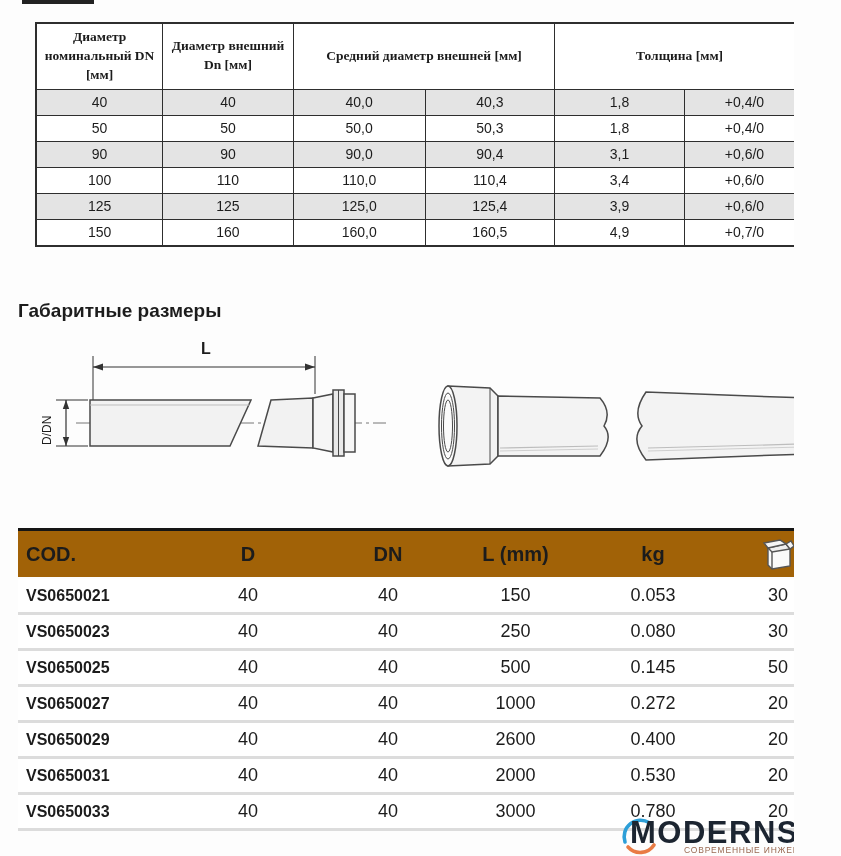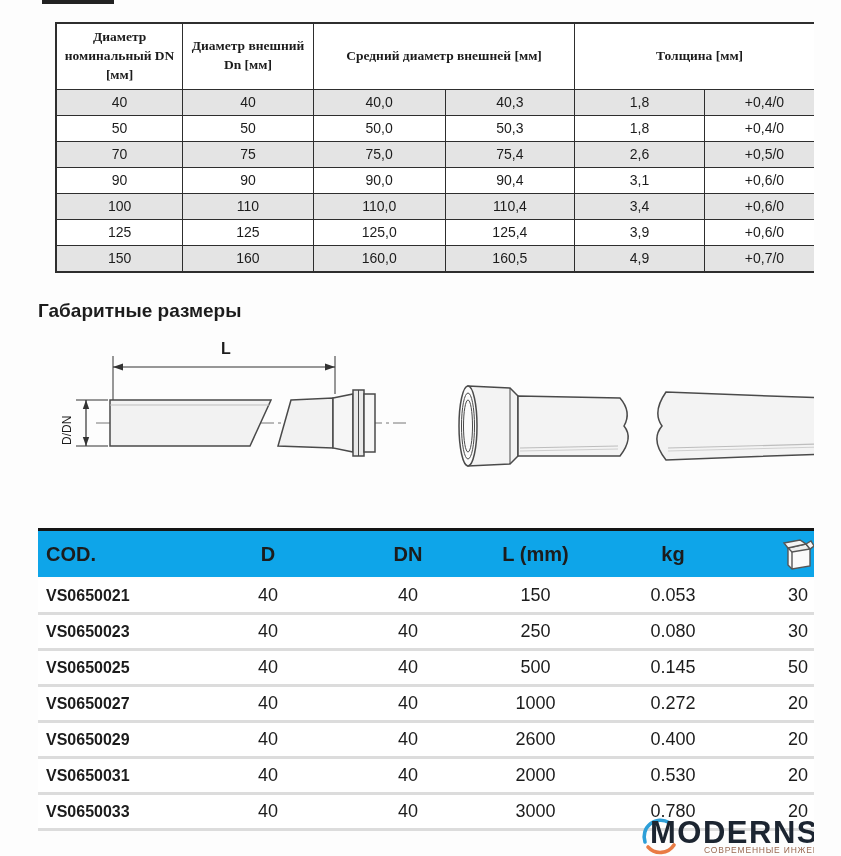--- a/index.html
+++ b/index.html
@@ -1,17 +1,17 @@
 <!DOCTYPE html>
 <html><head>
 <meta charset="utf-8">
 <style>
   html,body{margin:0;padding:0;background:#fdfdfd;}
   .page{position:relative;width:794px;height:856px;background:#fdfdfd;overflow:hidden;
-        font-family:"Liberation Sans",sans-serif;color:#1c1c1c;margin-left:20px;}
+        font-family:"Liberation Sans",sans-serif;color:#1c1c1c;}
 
   
   .top-frag{position:absolute;left:22px;top:0;width:72px;height:4px;background:#222;}
 
   
   .spec-table{position:absolute;left:35px;top:22px;width:771px;border-collapse:collapse;
               table-layout:fixed;}
   .spec-table th{border:1px solid #2e2e2e;background:#fff;
                  font-family:"Liberation Serif",serif;font-weight:bold;font-size:13.5px;
                  line-height:1.4;padding:4px 6px;height:56px;}
@@ -24,21 +24,21 @@
   
   .section-title{position:absolute;left:18px;top:300px;font-size:19px;font-weight:bold;}
 
   
   .draw-left{position:absolute;left:38px;top:336px;}
   .draw-right{position:absolute;left:418px;top:372px;}
 
   
   .order-table{position:absolute;left:18px;top:528px;width:805px;}
   .order-header{display:grid;grid-template-columns:160px 140px 140px 115px 160px 1fr;
-                align-items:center;background:#0ea5e9;border-top:3px solid #151515;
+                align-items:center;background:#a16207;border-top:3px solid #151515;
                 height:46px;font-weight:bold;font-size:20px;margin-bottom:2px;}
   .order-header .c-cod{text-align:left;padding-left:8px;}
   .order-header .c-num{text-align:center;}
   .order-header .c-ico{display:flex;justify-content:center;align-items:center;}
   .order-row{display:grid;grid-template-columns:160px 140px 140px 115px 160px 1fr;
              align-items:center;height:33px;border-bottom:3px solid #dcdcdc;background:#fff;}
   .order-row .c-cod{font-weight:bold;font-size:16px;text-align:left;padding-left:8px;}
   .order-row .c-num{font-size:18px;text-align:center;}
 
   
@@ -84,28 +84,20 @@
         </tr>
         <tr>
           <td>50</td>
           <td>50</td>
           <td>50,0</td>
           <td>50,3</td>
           <td>1,8</td>
           <td>+0,4/0</td>
         </tr>
         <tr>
-          <td>70</td>
-          <td>75</td>
-          <td>75,0</td>
-          <td>75,4</td>
-          <td>2,6</td>
-          <td>+0,5/0</td>
-        </tr>
-        <tr>
           <td>90</td>
           <td>90</td>
           <td>90,0</td>
           <td>90,4</td>
           <td>3,1</td>
           <td>+0,6/0</td>
         </tr>
         <tr>
           <td>100</td>
           <td>110</td>

